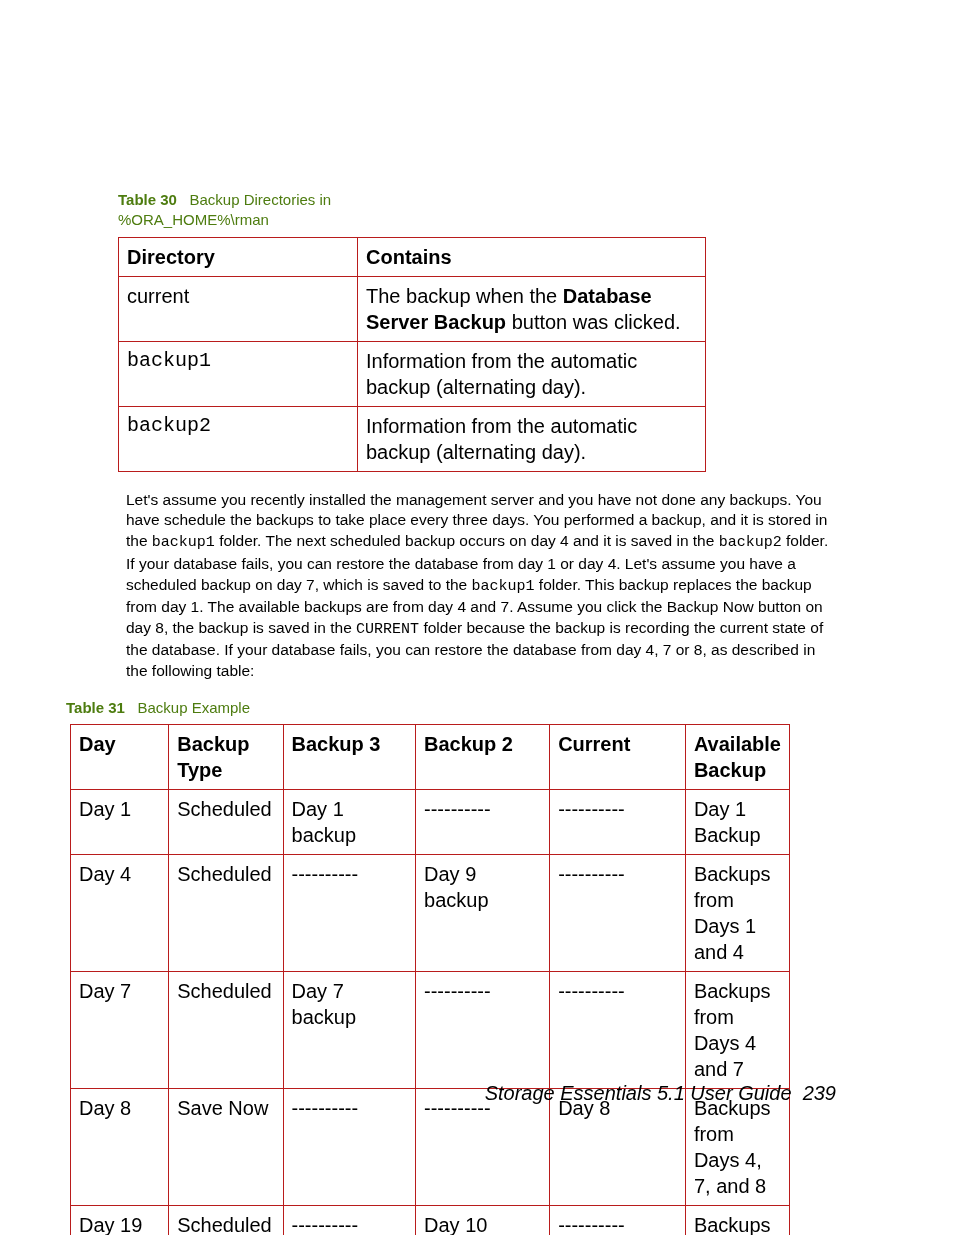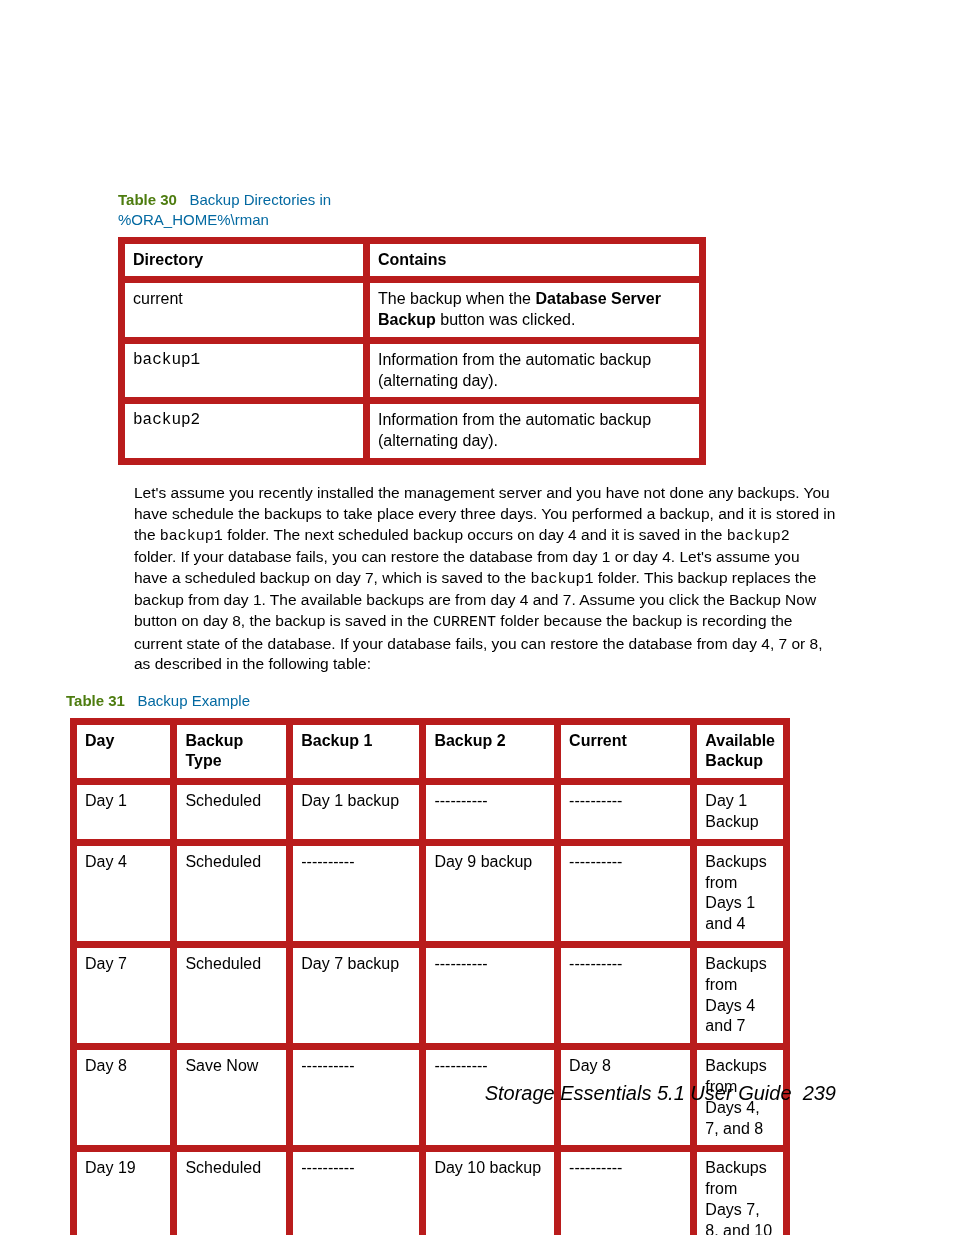--- a/index.html
+++ b/index.html
@@ -18,51 +18,51 @@
   .table-caption {
     font-size: 15px;
     margin-bottom: 6px;
     line-height: 1.35;
   }
   .table-caption .label {
     color: #4d7c0f;
     font-weight: bold;
   }
   .table-caption .title {
-    color: #0369a1;
+    color: #4d7c0f;
   }
   table {
     border-collapse: collapse;
     margin-bottom: 18px;
   }
   table.t30 {
     width: 588px;
     margin-left: 0;
   }
   table.t31 {
     width: 720px;
     margin-left: 4px;
   }
   th, td {
-    border: 7px solid #b91c1c;
+    border: 1px solid #b91c1c;
     padding: 6px 8px;
-    font-size: 16px;
+    font-size: 20px;
     text-align: left;
     vertical-align: top;
     line-height: 1.3;
   }
   th {
     font-weight: bold;
   }
   td .bold { font-weight: bold; }
   .mono { font-family: "Courier New", monospace; }
   .para {
     font-size: 15.5px;
     line-height: 1.35;
-    margin: 0 0 16px 16px;
+    margin: 0 0 16px 8px;
   }
   .para .mono { font-size: 15px; }
   .footer {
     position: absolute;
     bottom: 130px;
     right: 118px;
     font-size: 20px;
     font-style: italic;
   }
   .caption31-wrap { margin-left: -52px; }
@@ -105,21 +105,21 @@
   <div class="caption31-wrap">
     <div class="table-caption">
       <span class="label">Table 31</span>&nbsp;&nbsp;&nbsp;<span class="title">Backup Example</span>
     </div>
 
     <table class="t31">
       <thead>
         <tr>
           <th style="width:92px">Day</th>
           <th style="width:98px">Backup Type</th>
-          <th style="width:126px">Backup 1</th>
+          <th style="width:126px">Backup 3</th>
           <th style="width:128px">Backup 2</th>
           <th style="width:130px">Current</th>
           <th>Available Backup</th>
         </tr>
       </thead>
       <tbody id="t31-body">
       <tr>
             <td>Day 1</td>
             <td>Scheduled</td>
             <td>Day 1 backup</td>

